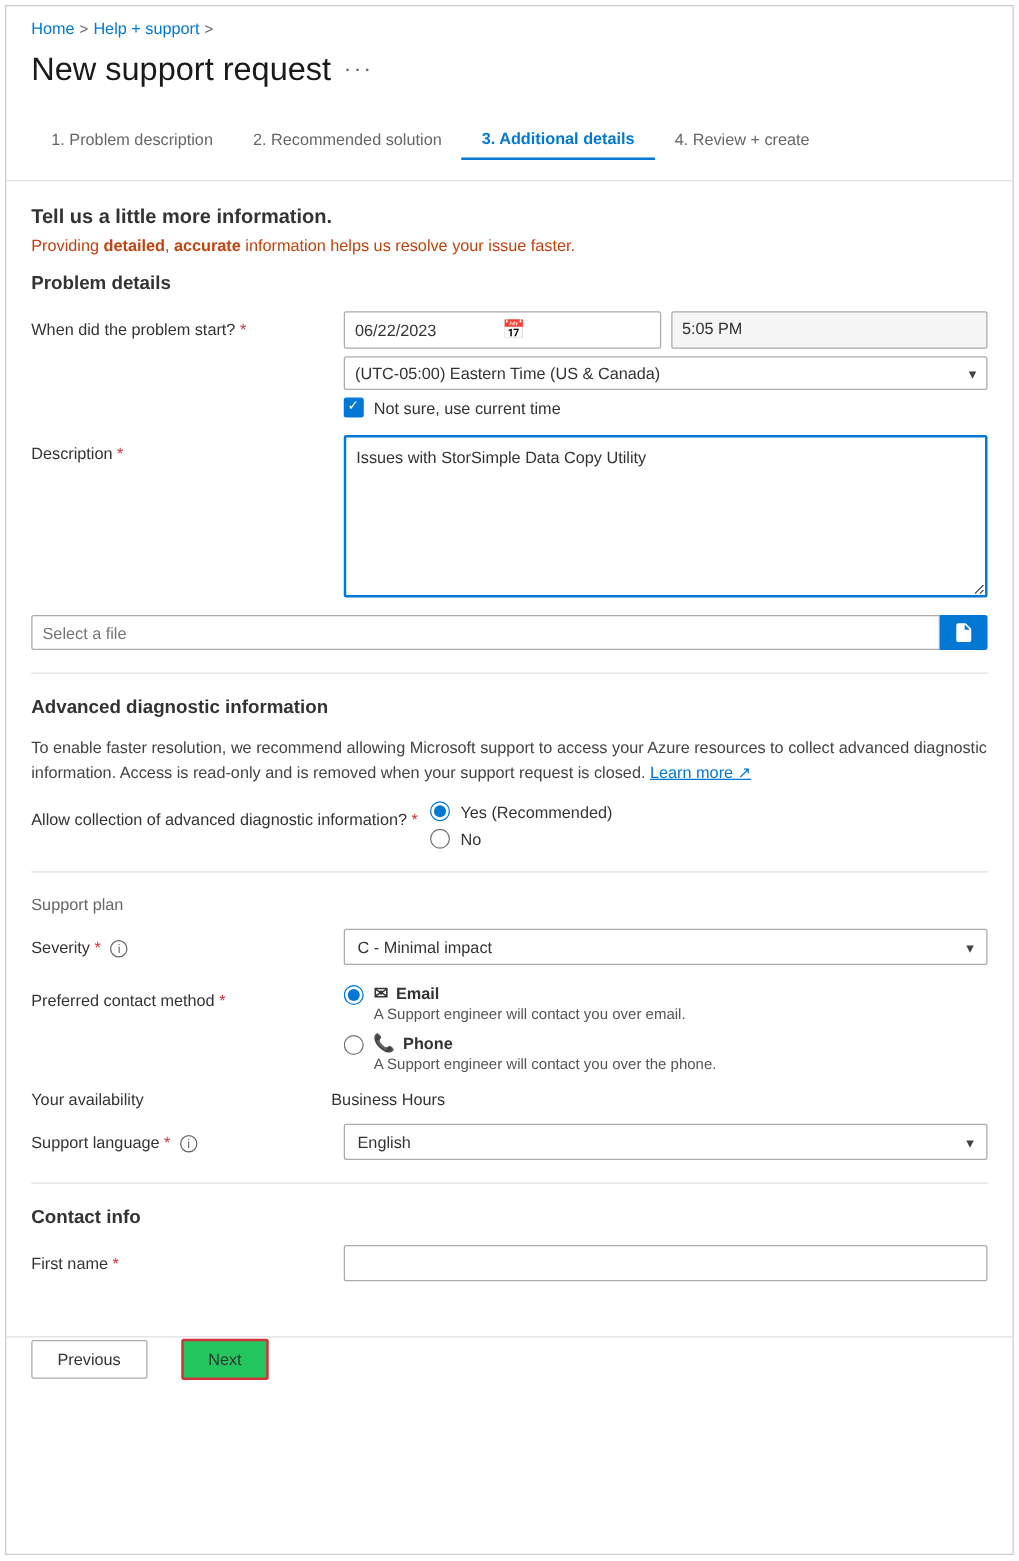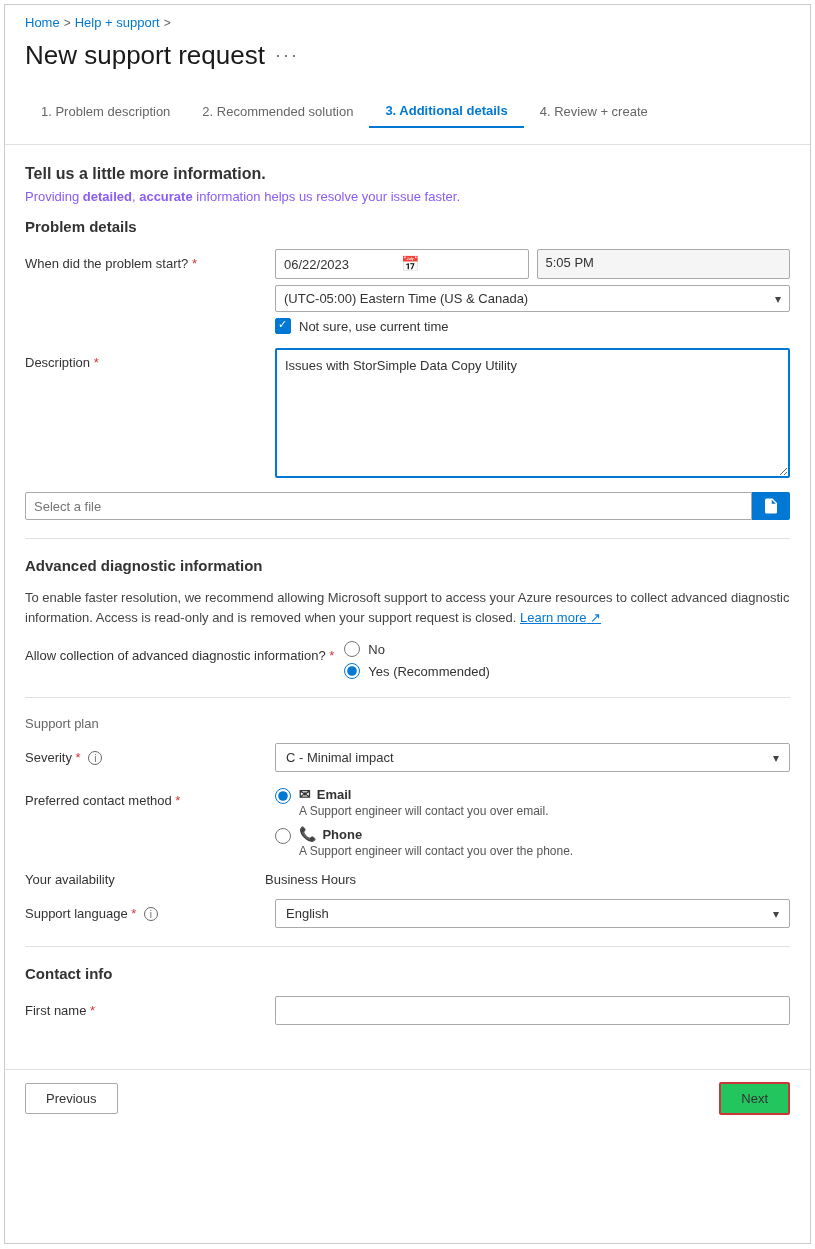--- a/index.html
+++ b/index.html
@@ -71,21 +71,21 @@
     .content {
       padding: 20px 20px 10px;
     }
     .section-heading {
       font-size: 16px;
       font-weight: 600;
       margin-bottom: 6px;
     }
     .section-subtext {
       font-size: 13px;
-      color: #8b5cf6;
+      color: #c2410c;
       margin-bottom: 14px;
     }
     .section-subtext strong { font-weight: 700; }
     .group-label {
       font-size: 15px;
       font-weight: 700;
       margin-bottom: 14px;
       margin-top: 4px;
     }
     .form-row {
@@ -314,25 +314,24 @@
       border: 1px solid #aaa;
       border-radius: 2px;
       padding: 6px 8px;
       font-size: 13px;
       background: #fff;
       outline: none;
     }
     .footer-nav {
       display: flex;
       align-items: center;
-      padding: 12px 20px;
+      padding: 1px 20px;
       gap: 27px;
       border-top: 1px solid #e0e0e0;
       margin-top: 20px;
-      justify-content: space-between;
     }
     .btn-prev {
       background: #fff;
       border: 1px solid #aaa;
       padding: 7px 20px;
       font-size: 13px;
       cursor: pointer;
       border-radius: 2px;
       color: #333;
     }
@@ -433,26 +432,26 @@
       <a href="#"> <span>Learn more</span> ↗</a>
     </div>
 
     <div class="form-row">
       <div class="form-label">
         <span>Allow collection of advanced diagnostic information?</span> <span class="required">*</span>
       </div>
       <div class="form-controls">
         <div class="radio-group">
           <label class="radio-label">
+            <input type="radio" class="radio-input" name="diag" checked="" style="">
+            <span>Yes (Recommended)</span>
+          </label>
+          <label class="radio-label">
             <input type="radio" class="radio-input" name="diag" style="">
             <span>No</span>
-          </label>
-          <label class="radio-label">
-            <input type="radio" class="radio-input" name="diag" checked="" style="">
-            <span>Yes (Recommended)</span>
           </label>
         </div>
       </div>
     </div>
 
     <hr class="divider">
 
 
     <div class="support-plan-row">
       <div class="support-plan-label">Support plan</div>

